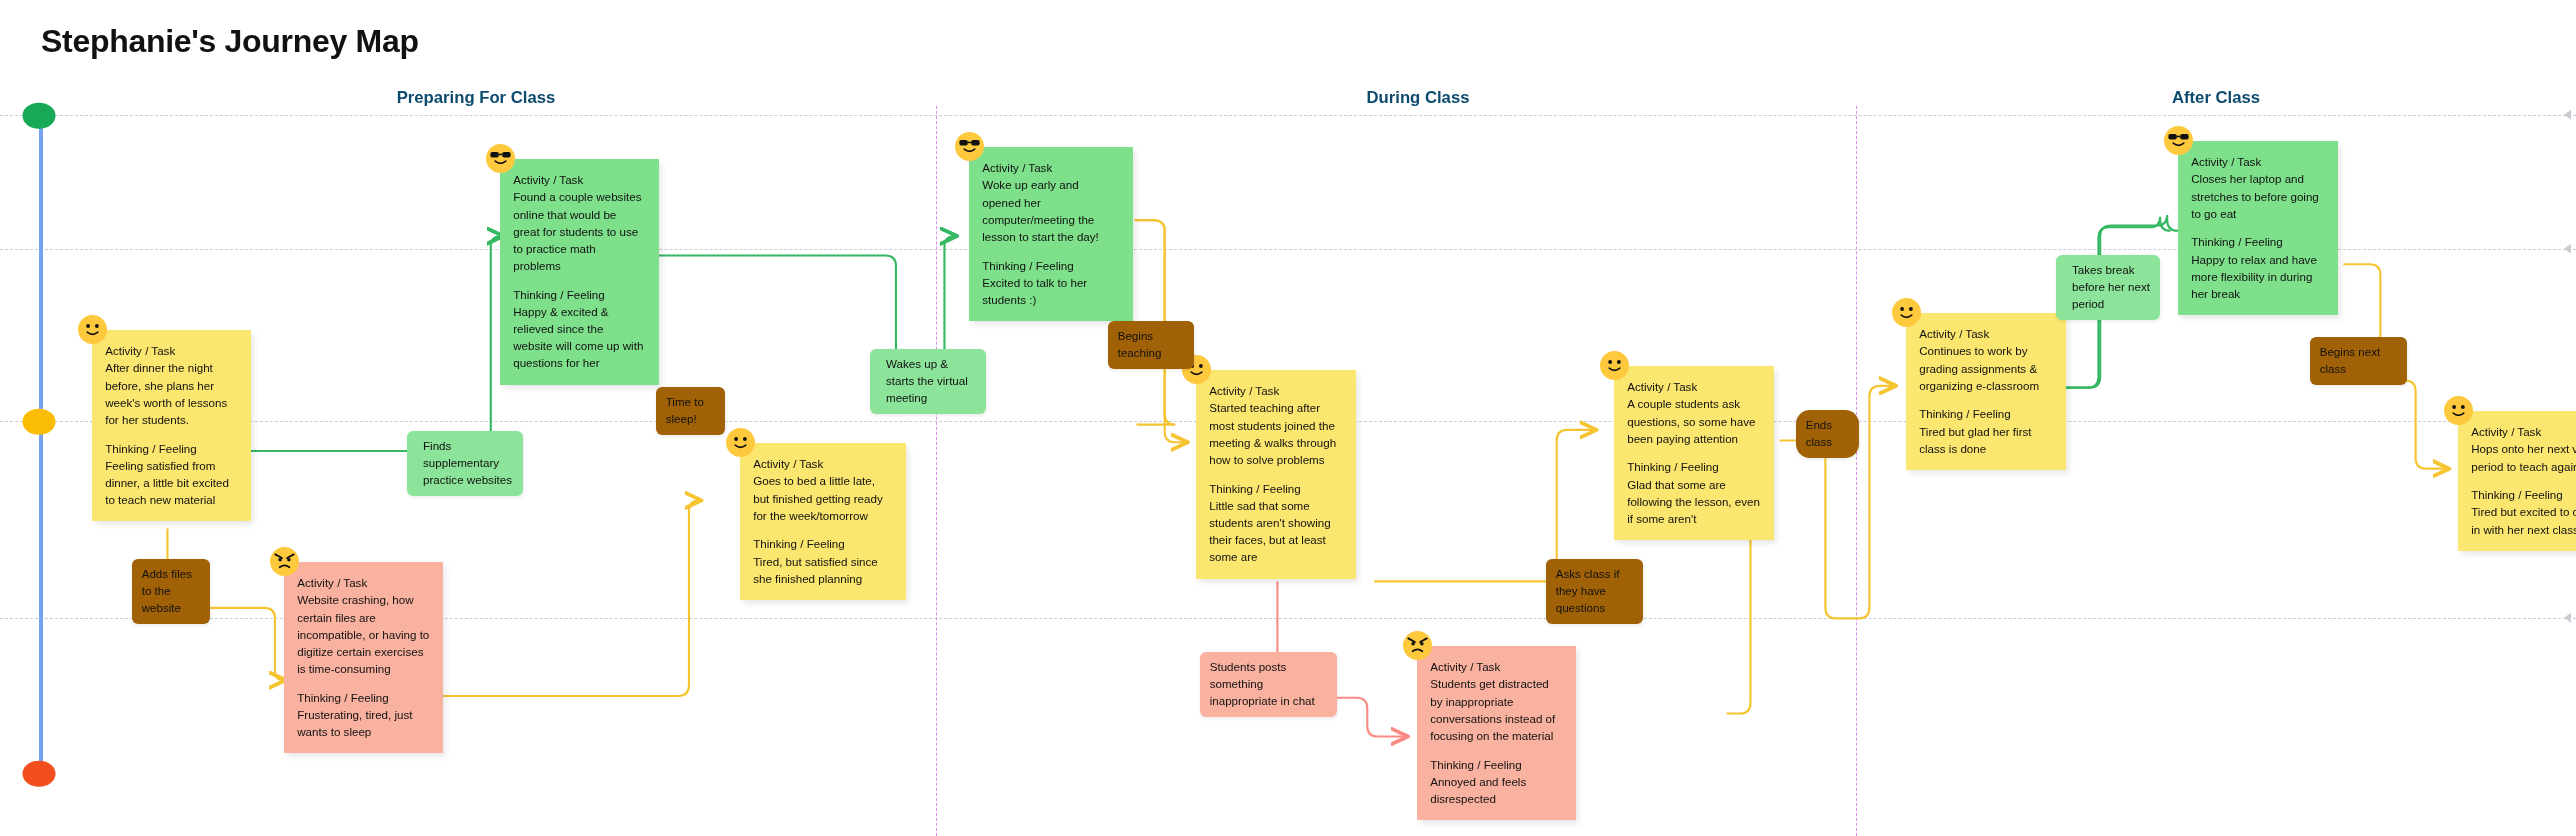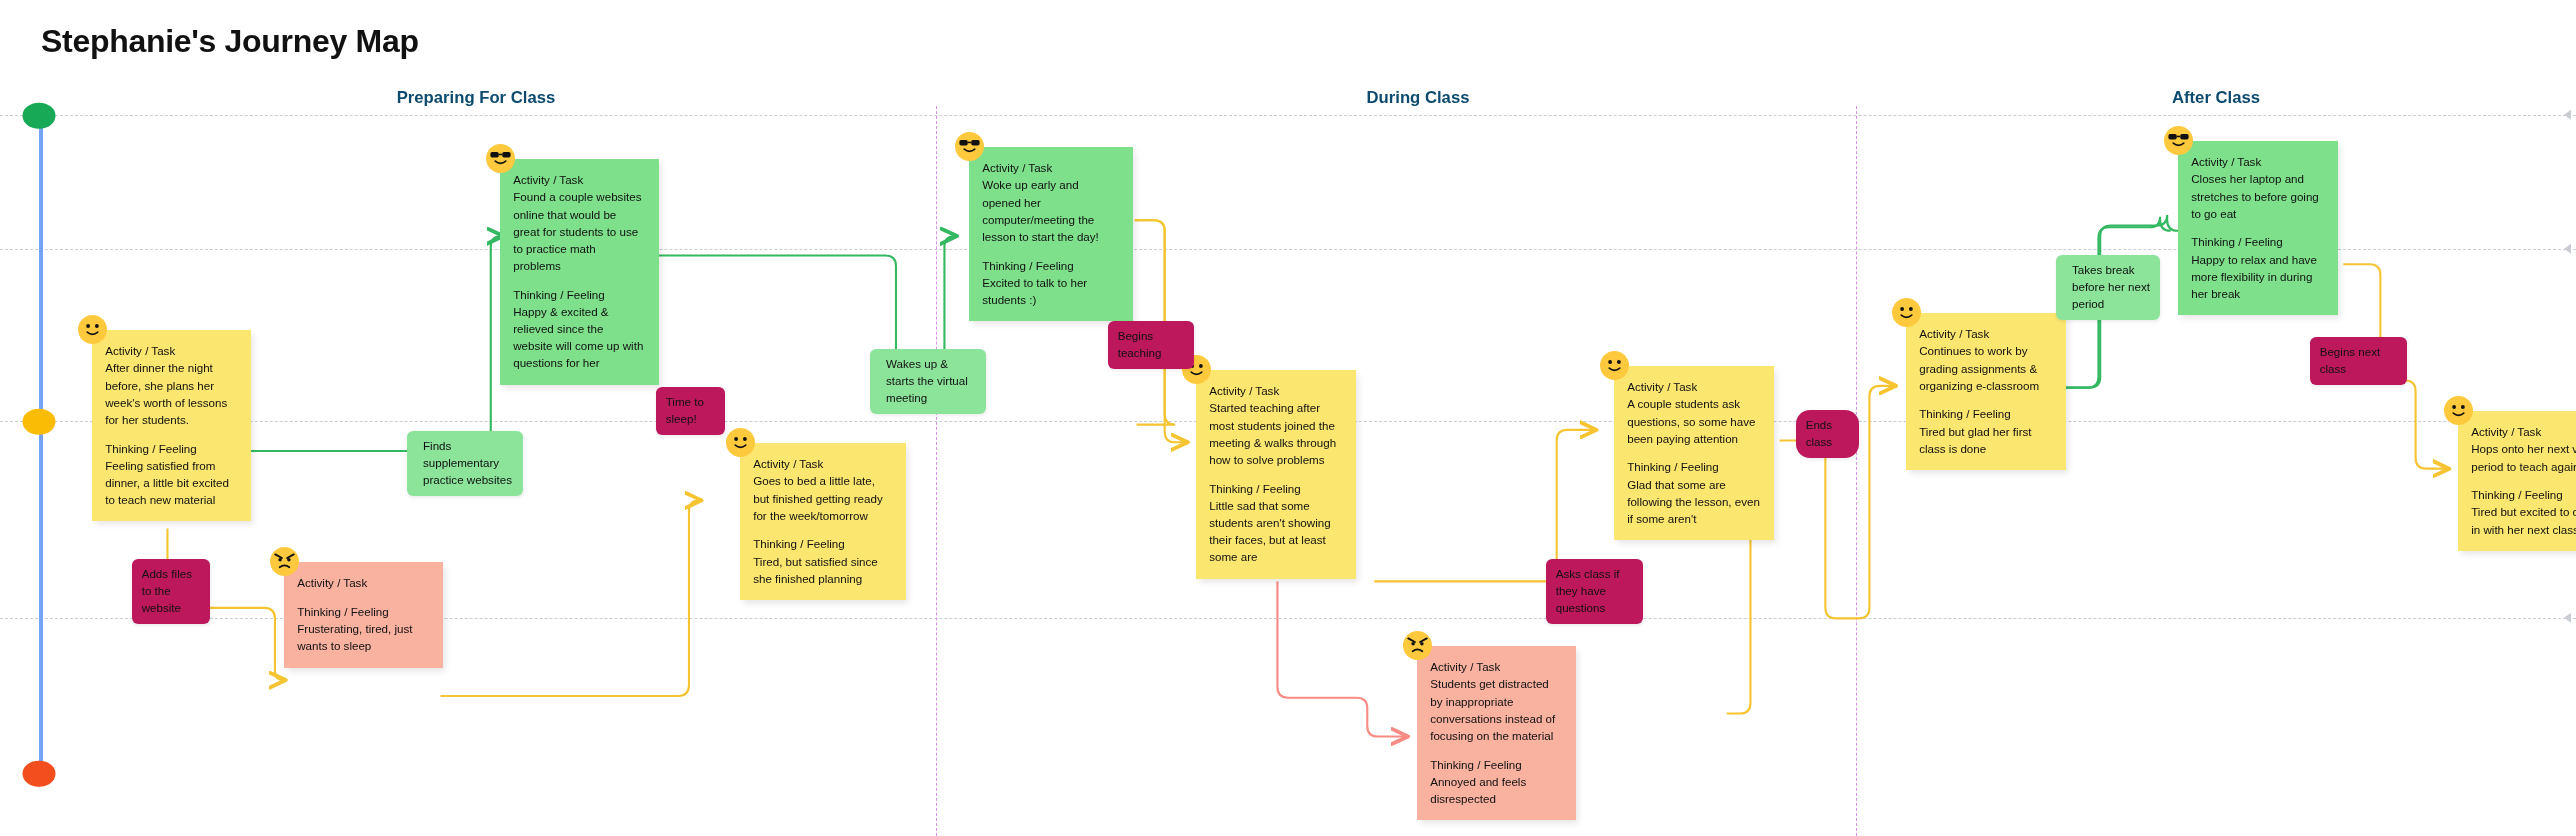--- a/index.html
+++ b/index.html
@@ -73,21 +73,21 @@
 
   
   .pill {
     position: absolute;
     padding: 7px 9.7px;
     font-size: 11.6px; line-height: 1.46; color: #111111;
     border-radius: 6.2px; z-index: 7;
     box-shadow: 0.9px 1.8px 3.5px rgba(0,0,0,0.07);
   }
   .pill.green  { background: #8ce49a; padding-left: 16px; }
-  .pill.yellow { background: #be185d; }
+  .pill.yellow { background: #a16207; }
   .pill.red    { background: #f9b1a0; }
 
   
   #wires { position: absolute; left: 0; top: 0; width: 2576px; height: 836px; z-index: 2; }
   
   .lane-cap {
     position: absolute; right: 5.3px; width: 0; height: 0;
     border-top: 5.3px solid transparent; border-bottom: 5.3px solid transparent;
     border-right: 7px solid #c9cdd3; transform: translateY(-5.3px);
   }
@@ -194,20 +194,21 @@
     <span class="emoji">
       <svg width="29" height="29" viewBox="0 0 33 33">
           <path d="M6,8.5 L13.5,12.5" stroke="#111" stroke-width="2.2" stroke-linecap="round"></path>
           <path d="M27,8.5 L19.5,12.5" stroke="#111" stroke-width="2.2" stroke-linecap="round"></path>
           <circle cx="11.5" cy="14.5" r="2" fill="#111"></circle>
           <circle cx="21.5" cy="14.5" r="2" fill="#111"></circle>
           <path d="M11,23 Q16.5,19 22,23" fill="none" stroke="#111" stroke-width="2" stroke-linecap="round"></path>
         </svg>
     </span>
     <span class="hdr">Activity / Task</span>
+    <span class="body">Website crashing, how certain files are incompatible, or having to digitize certain exercises is time-consuming</span>
     <span class="gap"></span>
     <span class="hdr">Thinking / Feeling</span>
     <span class="body">Frusterating, tired, just wants to sleep</span>
   </div>
 
   <div class="note yellow" style="left:740px; top:443px; width:166px;">
     <span class="emoji">
       <svg width="29" height="29" viewBox="0 0 33 33">
           <circle cx="11.5" cy="12.5" r="2.2" fill="#111"></circle>
           <circle cx="21.5" cy="12.5" r="2.2" fill="#111"></circle>
@@ -328,19 +329,20 @@
     <span class="gap"></span>
     <span class="hdr">Thinking / Feeling</span>
     <span class="body">Tired but excited to check in with her next class</span>
   </div>
 
   <div class="pill yellow" style="left:132px; top:559px; width:78px;">Adds files to the website</div>
   <div class="pill green" style="left:407px; top:431px; width:116px;">Finds supplementary practice websites</div>
   <div class="pill yellow" style="left:656px; top:387px; width:69px;">Time to sleep!</div>
   <div class="pill green" style="left:870px; top:349px; width:116px;">Wakes up &amp; starts the virtual meeting</div>
   <div class="pill yellow" style="left:1108px;top:321px; width:86px;">Begins teaching</div>
+  <div class="pill red" style="left:1200px;top:652px; width:137px;">Students posts something inappropriate in chat</div>
   <div class="pill yellow" style="left:1546px;top:559px; width:97px;">Asks class if they have questions</div>
   <div class="pill yellow" style="left:1796px;top:410px; width:63px;border-radius:14px;">Ends class</div>
   <div class="pill green" style="left:2056px;top:255px; width:104px;">Takes break before her next period</div>
   <div class="pill yellow" style="left:2310px;top:337px; width:97px;">Begins next class</div>
 
 </div>
 
 
 </body></html>

